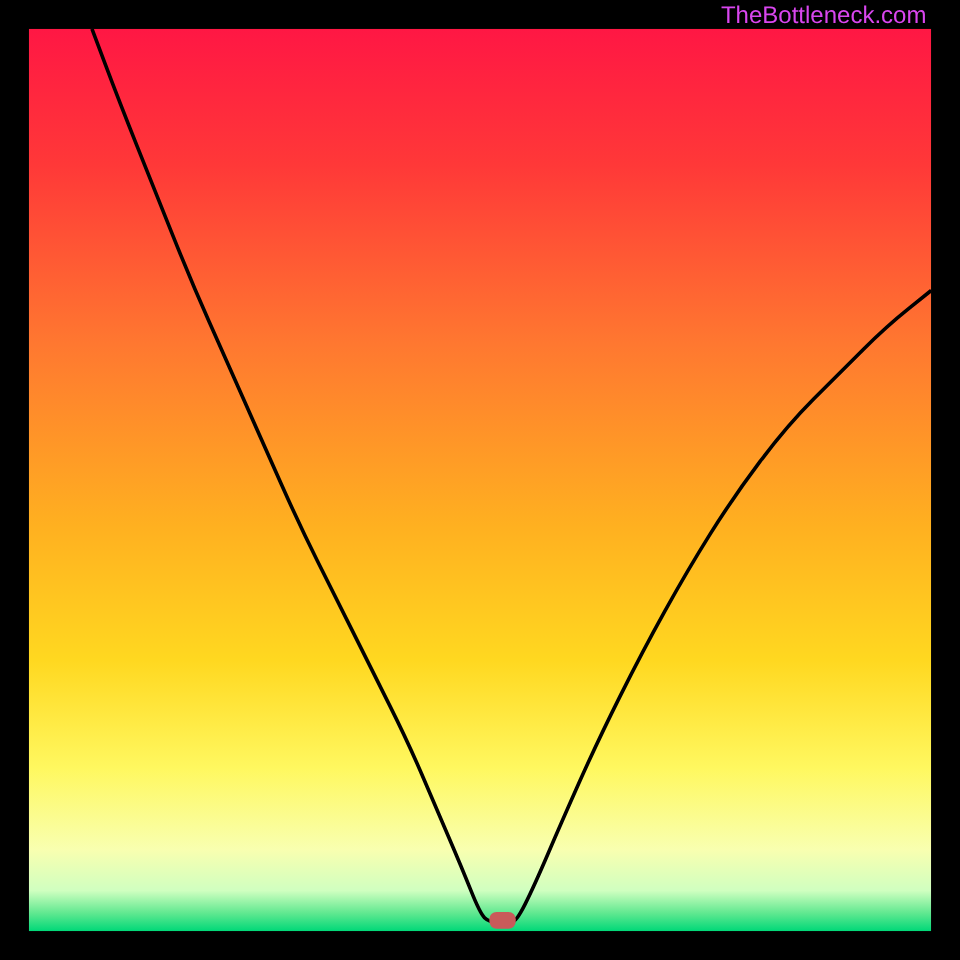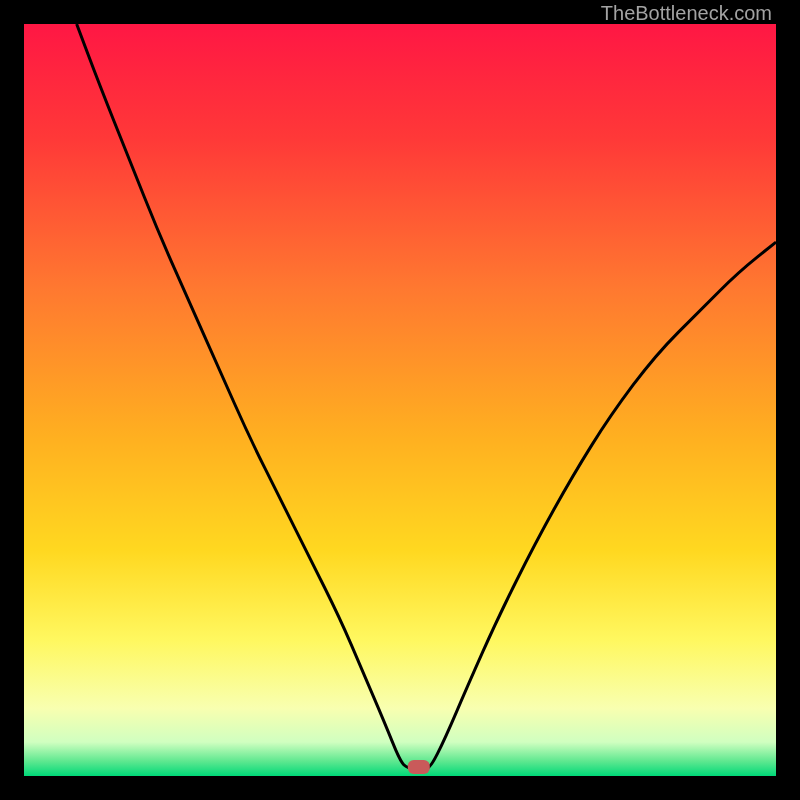--- a/index.html
+++ b/index.html
@@ -17,21 +17,21 @@
     width: 752px;
     height: 752px;
     background: #000;
   }
   .watermark {
     position: absolute;
     top: 2px;
     right: 28px;
     font-family: Arial, sans-serif;
     font-size: 20px;
-    color: #a3a3a3;
+    color: #d946ef;
     z-index: 10;
   }
   svg {
     display: block;
   }
 </style>
 </head>
 <body>
 
 <div class="watermark">TheBottleneck.com</div>

